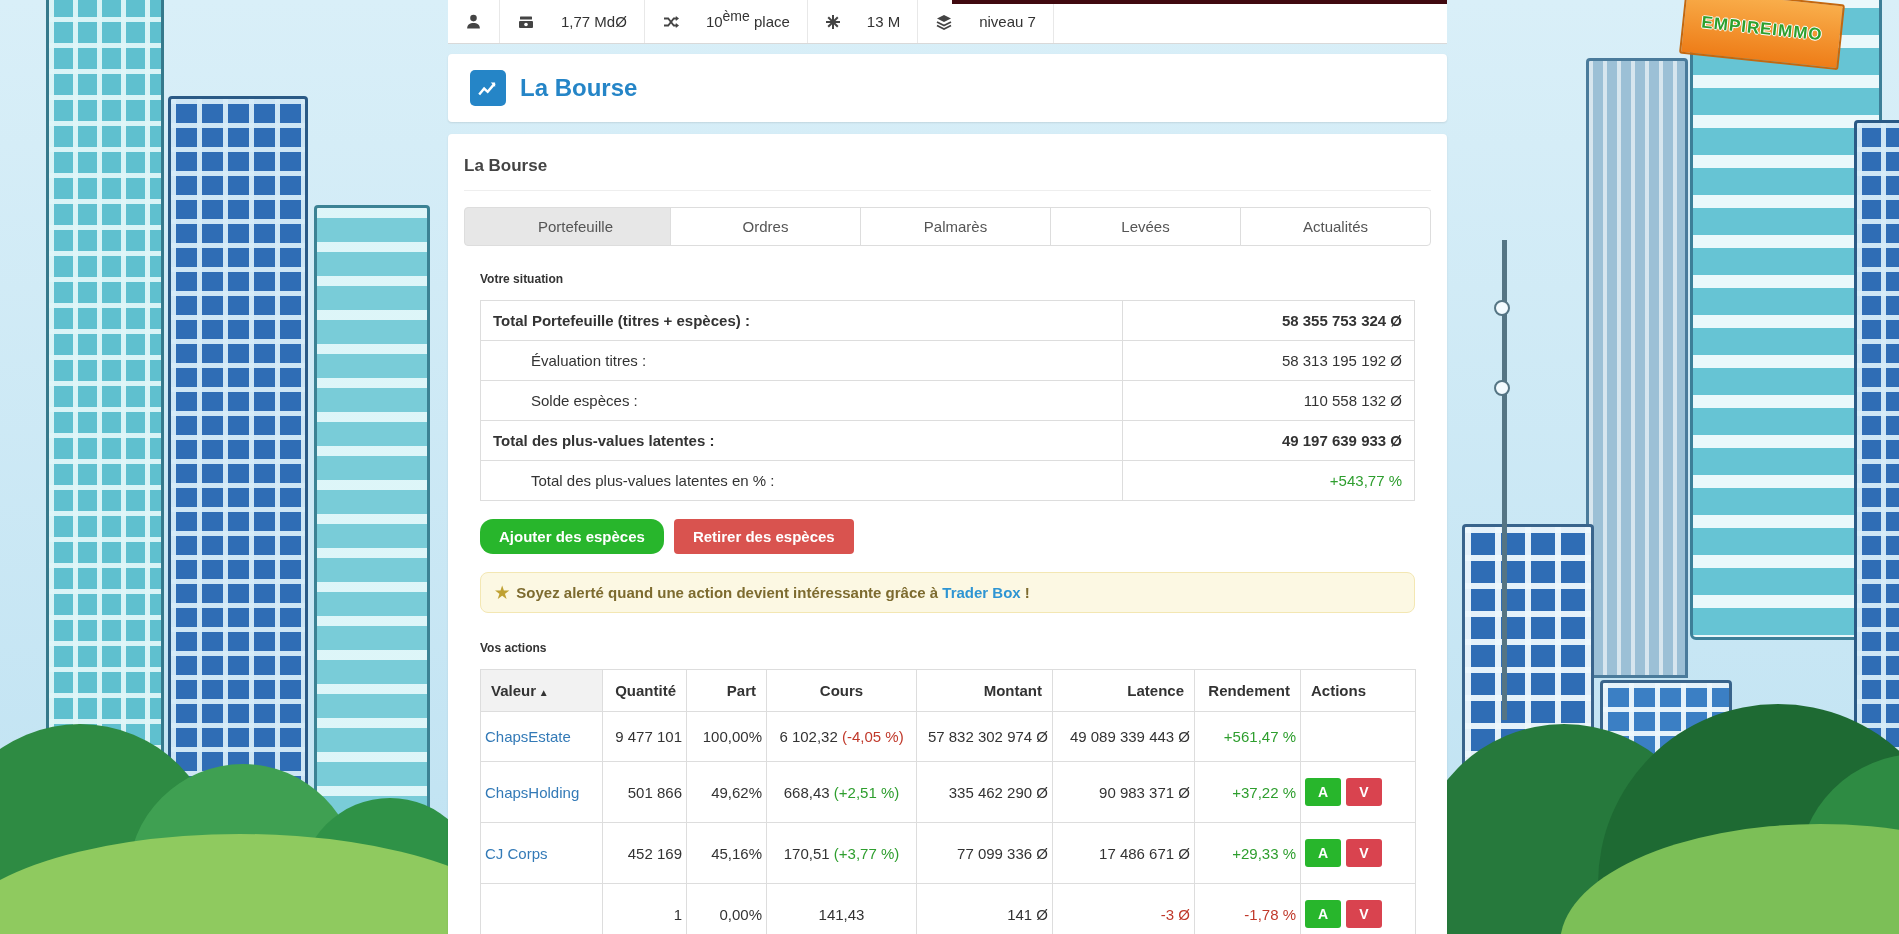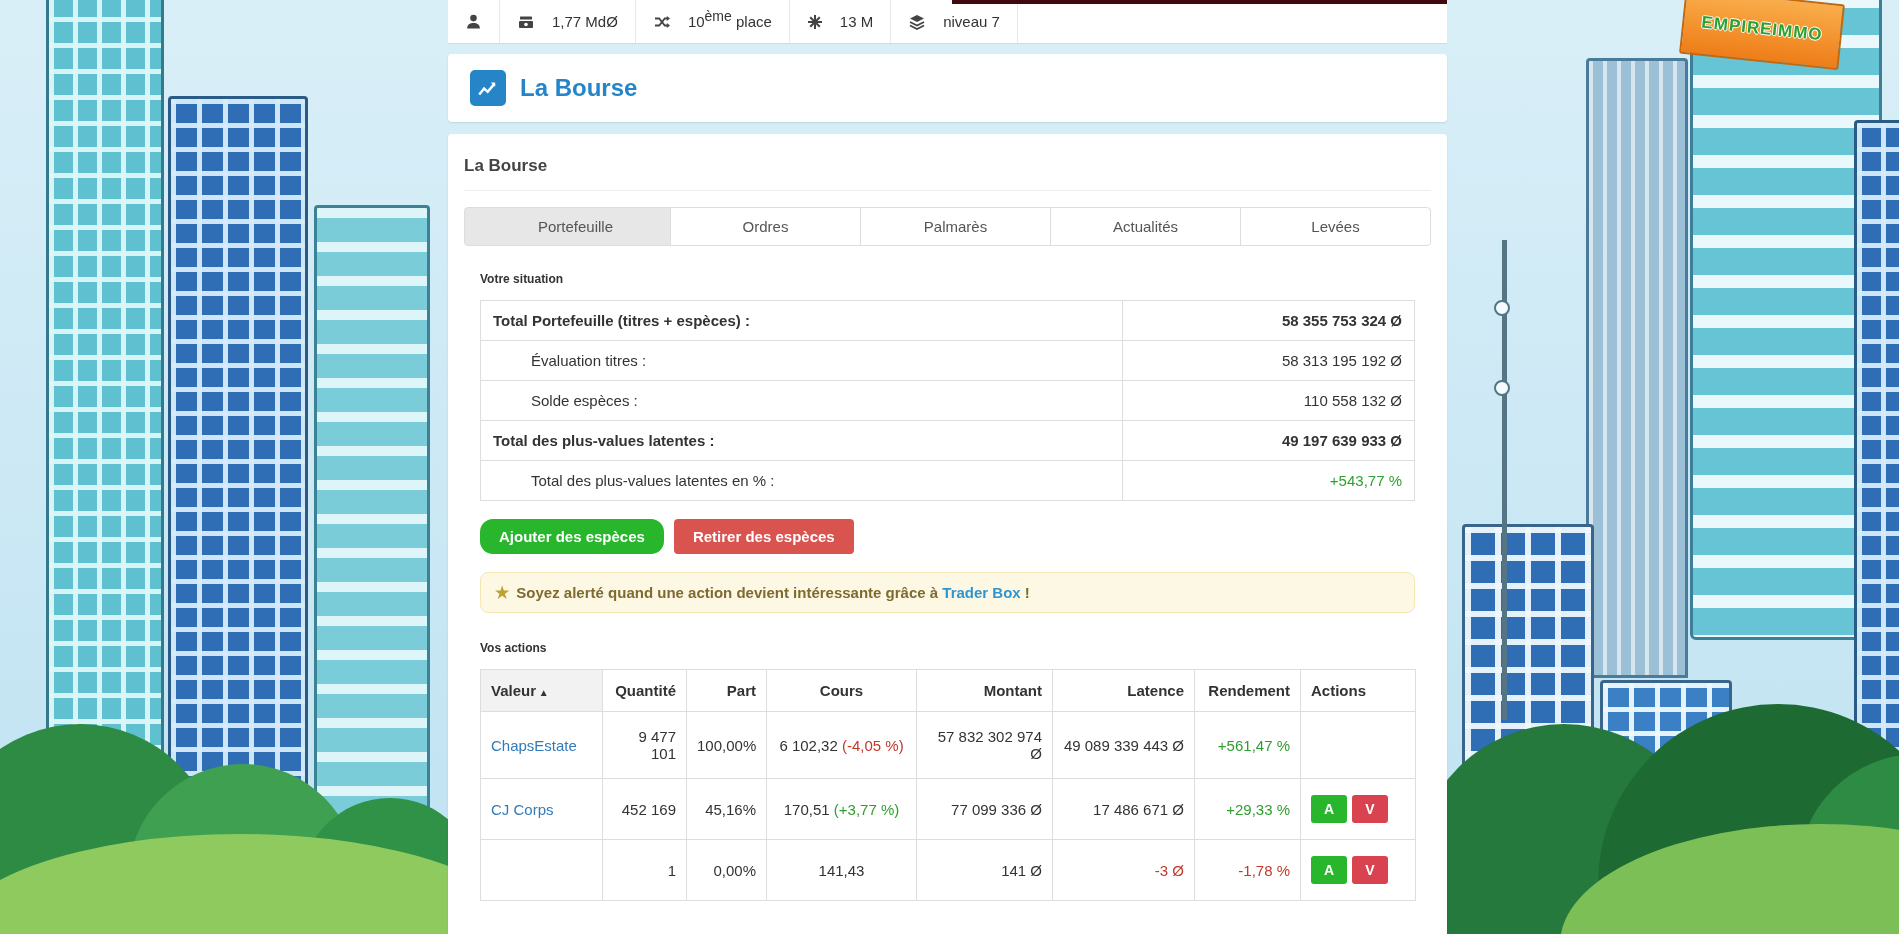--- a/index.html
+++ b/index.html
@@ -72,21 +72,21 @@
   #tR1 { left:1414px; bottom:-90px; width:300px; height:300px; border-radius:50%; background:#26793c; }
   #tR2 { left:1598px; bottom:-130px; width:360px; height:360px; border-radius:50%; background:#1e6a33; }
   #tR3 { left:1798px; bottom:-60px; width:240px; height:240px; border-radius:50%; background:#2e8b43; }
   #grassR { left:1560px; bottom:-130px; width:520px; height:240px; border-radius:50%; background:#7cbf57; }
 
   
   .page { position:absolute; left:448px; top:0; width:999px; z-index:1; }
 
   .topbar { position:relative; background:#fff; height:44px; display:flex; align-items:stretch;
     border-bottom:1px solid #d9d9d9; }
-  .topbar-item { display:flex; align-items:center; gap:17px; padding:0 17px;
+  .topbar-item { display:flex; align-items:center; gap:26px; padding:0 17px;
     border-right:1px solid #e8e8e8; font-size:15px; color:#333; cursor:pointer; }
   .topbar-item svg { display:block; }
   sup { font-size:14px; line-height:0; }
   .top-accent { position:absolute; top:0; left:504px; width:495px; height:4px; background:#40090f; }
 
   .card-header { margin-top:10px; background:#fff; border-radius:4px; height:68px;
     display:flex; align-items:center; gap:14px; padding:0 22px;
     box-shadow:0 1px 2px rgba(0,0,0,.10); }
   .header-icon { width:36px; height:36px; border-radius:5px; background:#2585c7;
     display:flex; align-items:center; justify-content:center; flex:none; }
@@ -124,21 +124,21 @@
 
   .alert { background:#fcf8e3; border:1px solid #f3e7b3; border-radius:8px;
     padding:10px 14px; font-size:15px; font-weight:bold; color:#7d6b2f; margin:0 0 8px; }
   .alert .star { color:#bfa133; margin-right:7px; font-size:16px; }
   .alert a { color:#2e95d3; text-decoration:none; }
 
   .stocks-table { table-layout:fixed; margin-top:4px; }
   .stocks-table th, .stocks-table td { border:1px solid #ddd; }
   .stocks-table th { padding:12px 10px; font-weight:bold; background:#fff; cursor:pointer; }
   .stocks-table th.sorted { background:#f2f2f2; }
-  .stocks-table td { padding:16px 10px; }
+  .stocks-table td { padding:16px 4px; }
   .stocks-table th:nth-child(1){ width:122px; } .stocks-table th:nth-child(2){ width:84px; }
   .stocks-table th:nth-child(3){ width:80px; }  .stocks-table th:nth-child(4){ width:150px; }
   .stocks-table th:nth-child(5){ width:136px; } .stocks-table th:nth-child(6){ width:142px; }
   .stocks-table th:nth-child(7){ width:106px; } .stocks-table th:nth-child(8){ width:115px; }
   .ta-l { text-align:left; } .ta-r { text-align:right; } .ta-c { text-align:center; }
   .caret { font-size:10px; color:#333; }
   .stock-link { color:#337ab7; text-decoration:none; cursor:pointer; }
   .mini-btn { display:inline-block; width:36px; padding:6px 0; text-align:center;
     border:none; border-radius:3px; color:#fff; font-weight:bold; font-size:14px;
     cursor:pointer; font-family:inherit; }
@@ -226,22 +226,22 @@
   </div>
 
   <div class="panel">
     <div class="panel-title">La Bourse</div>
     <hr>
 
     <div class="tabs">
         <div class="tab active">Portefeuille</div>
         <div class="tab">Ordres</div>
         <div class="tab">Palmarès</div>
+        <div class="tab">Levées</div>
         <div class="tab">Actualités</div>
-        <div class="tab">Levées</div>
       </div>
 
     <div class="tab-content">
 
       <h2 class="section-heading">Votre situation</h2>
 
       <table class="situation-table">
         <tbody>
             <tr>
               <td class="bold ">Total Portefeuille (titres + espèces) :</td>
@@ -295,20 +295,30 @@
               <td class="ta-l"><a href="#" class="stock-link">ChapsEstate</a></td>
               <td class="ta-r">9 477 101</td>
               <td class="ta-r">100,00%</td>
               <td class="ta-c">6 102,32 <span class="neg">(-4,05 %)</span></td>
               <td class="ta-r">57 832 302 974 Ø</td>
               <td class="ta-r ">49 089 339 443 Ø</td>
               <td class="ta-r pos">+561,47 %</td>
               <td class="ta-l"></td>
             </tr>
             <tr>
+              <td class="ta-l"><a href="#" class="stock-link">ChapsHolding</a></td>
+              <td class="ta-r">501 866</td>
+              <td class="ta-r">49,62%</td>
+              <td class="ta-c">668,43 <span class="pos">(+2,51 %)</span></td>
+              <td class="ta-r">335 462 290 Ø</td>
+              <td class="ta-r ">90 983 371 Ø</td>
+              <td class="ta-r pos">+37,22 %</td>
+              <td class="ta-l"><button class="mini-btn mini-a">A</button><button class="mini-btn mini-v">V</button></td>
+            </tr>
+            <tr>
               <td class="ta-l"><a href="#" class="stock-link">CJ Corps</a></td>
               <td class="ta-r">452 169</td>
               <td class="ta-r">45,16%</td>
               <td class="ta-c">170,51 <span class="pos">(+3,77 %)</span></td>
               <td class="ta-r">77 099 336 Ø</td>
               <td class="ta-r ">17 486 671 Ø</td>
               <td class="ta-r pos">+29,33 %</td>
               <td class="ta-l"><button class="mini-btn mini-a">A</button><button class="mini-btn mini-v">V</button></td>
             </tr>
             <tr>

